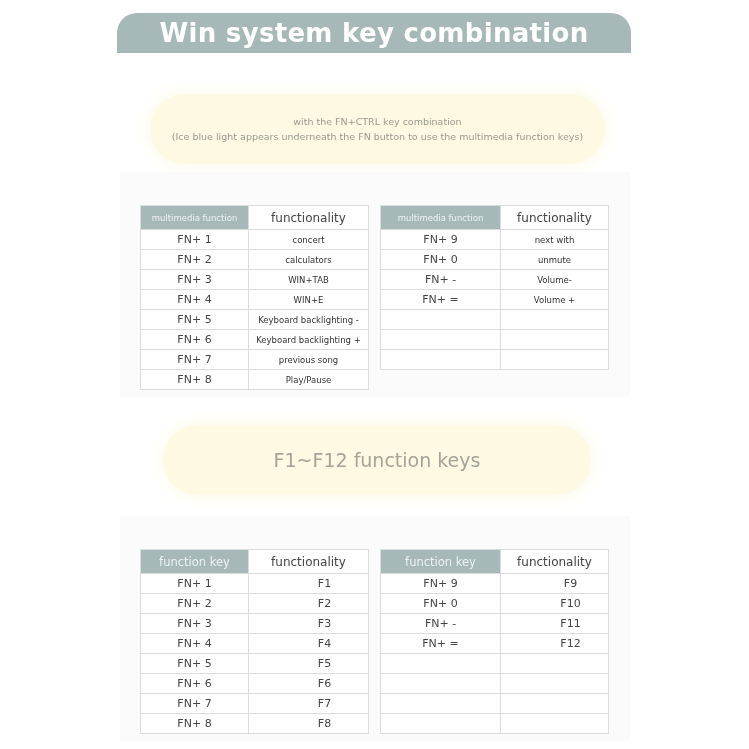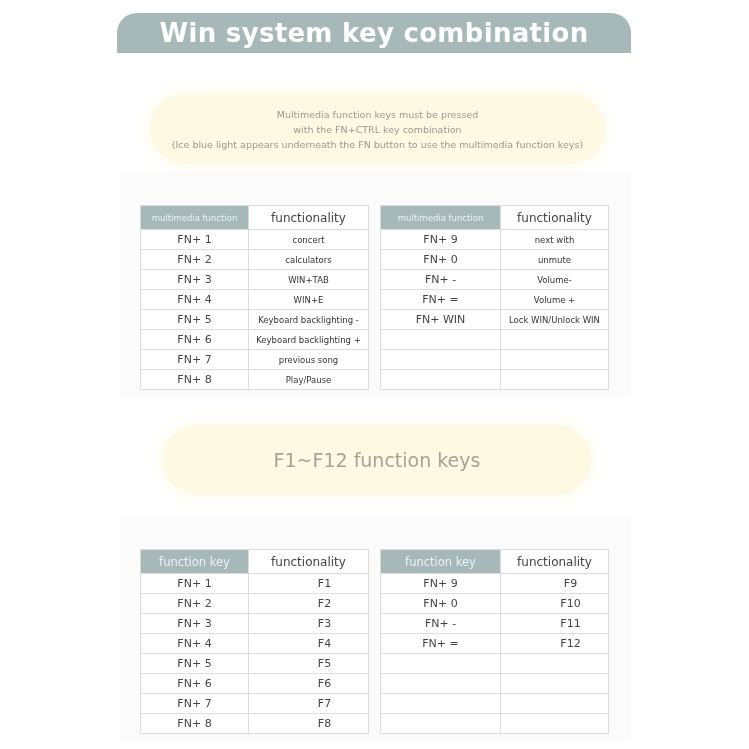--- a/index.html
+++ b/index.html
@@ -55,21 +55,20 @@
     .t2 col.c2, .t4 col.c2 { width:108px; }
   </style>
 </head>
 <body>
 
 <div class="title-bar">
   <span>Win system key combination</span>
 </div>
 
 <div class="pill pill-1">
-  <div>Multimedia function keys must be pressed</div>
   <div>with the FN+CTRL key combination</div>
   <div>(Ice blue light appears underneath the FN button to use the multimedia function keys)</div>
 </div>
 
 <div class="panel panel-1"></div>
 
 <table class="kt t1">
   <colgroup>
       <col class="c1">
       <col class="c2">
@@ -138,24 +137,20 @@
       </tr>
       <tr>
         <td class="k">FN+ -</td>
         <td class="v">Volume-</td>
       </tr>
       <tr>
         <td class="k">FN+ =</td>
         <td class="v">Volume +</td>
       </tr>
       <tr>
-        <td class="k">FN+ WIN</td>
-        <td class="v">Lock WIN/Unlock WIN</td>
-      </tr>
-      <tr>
         <td class="k"></td>
         <td class="v"></td>
       </tr>
       <tr>
         <td class="k"></td>
         <td class="v"></td>
       </tr>
       <tr>
         <td class="k"></td>
         <td class="v"></td>

